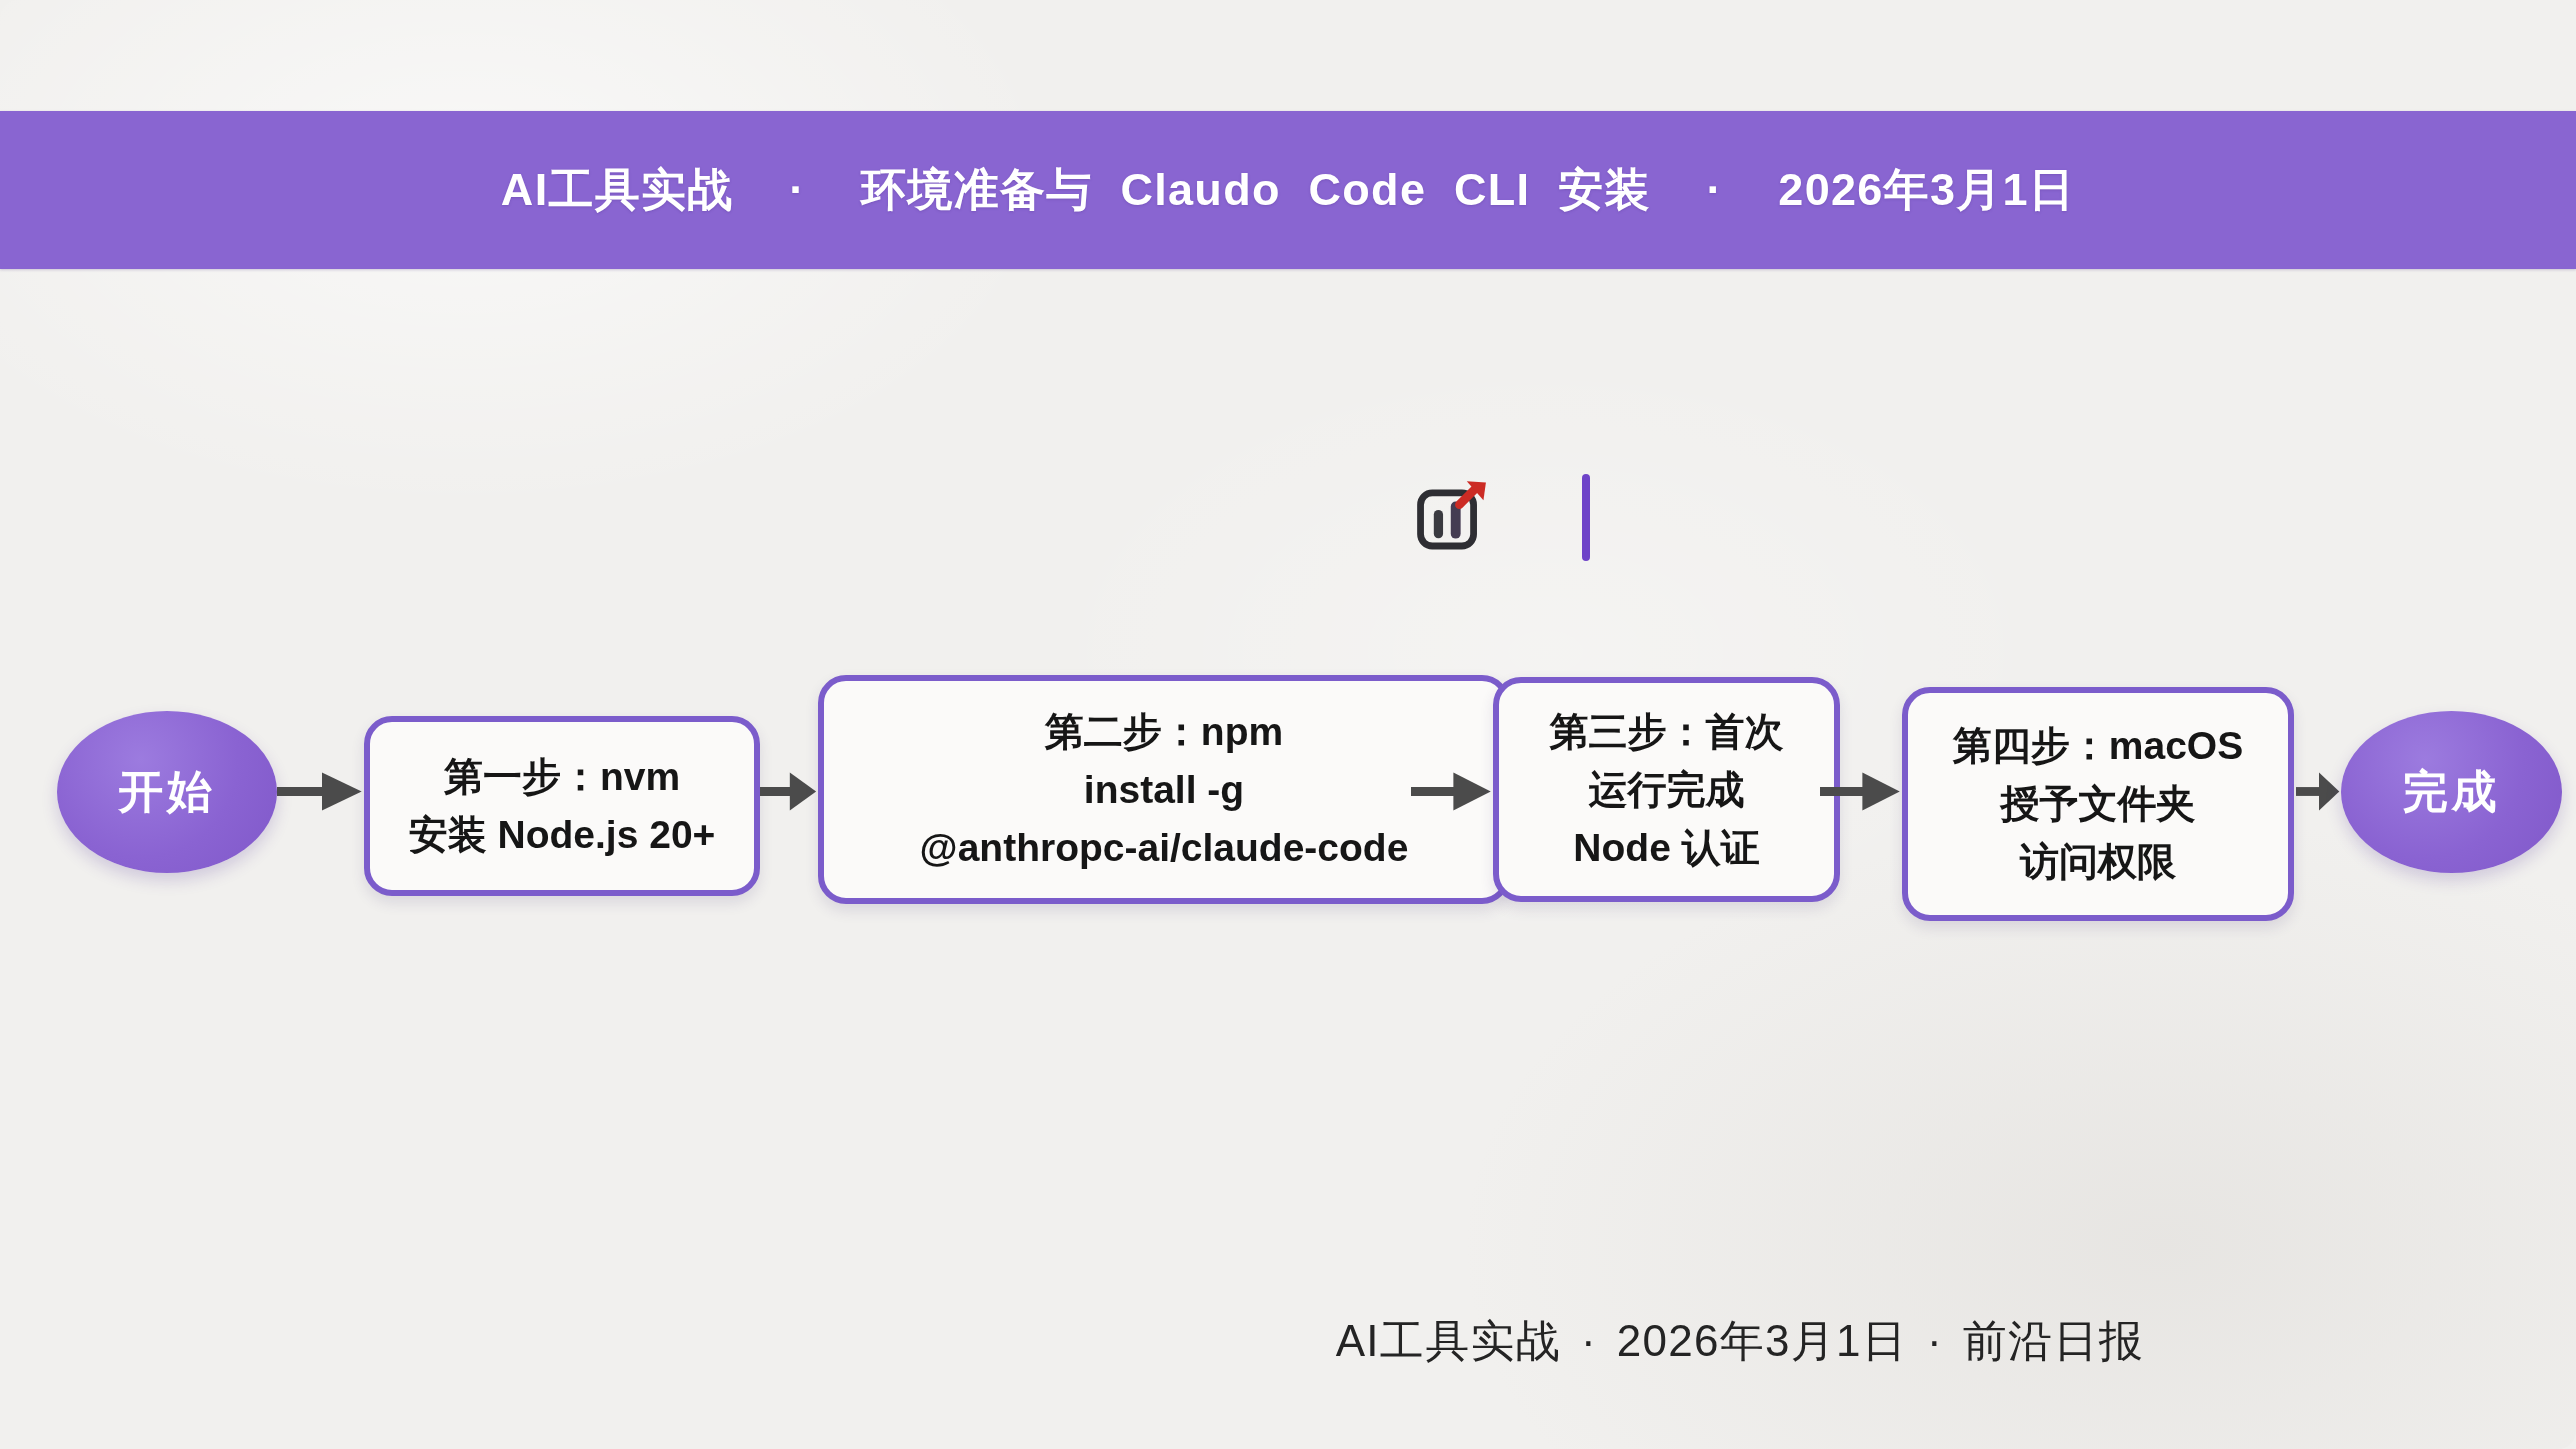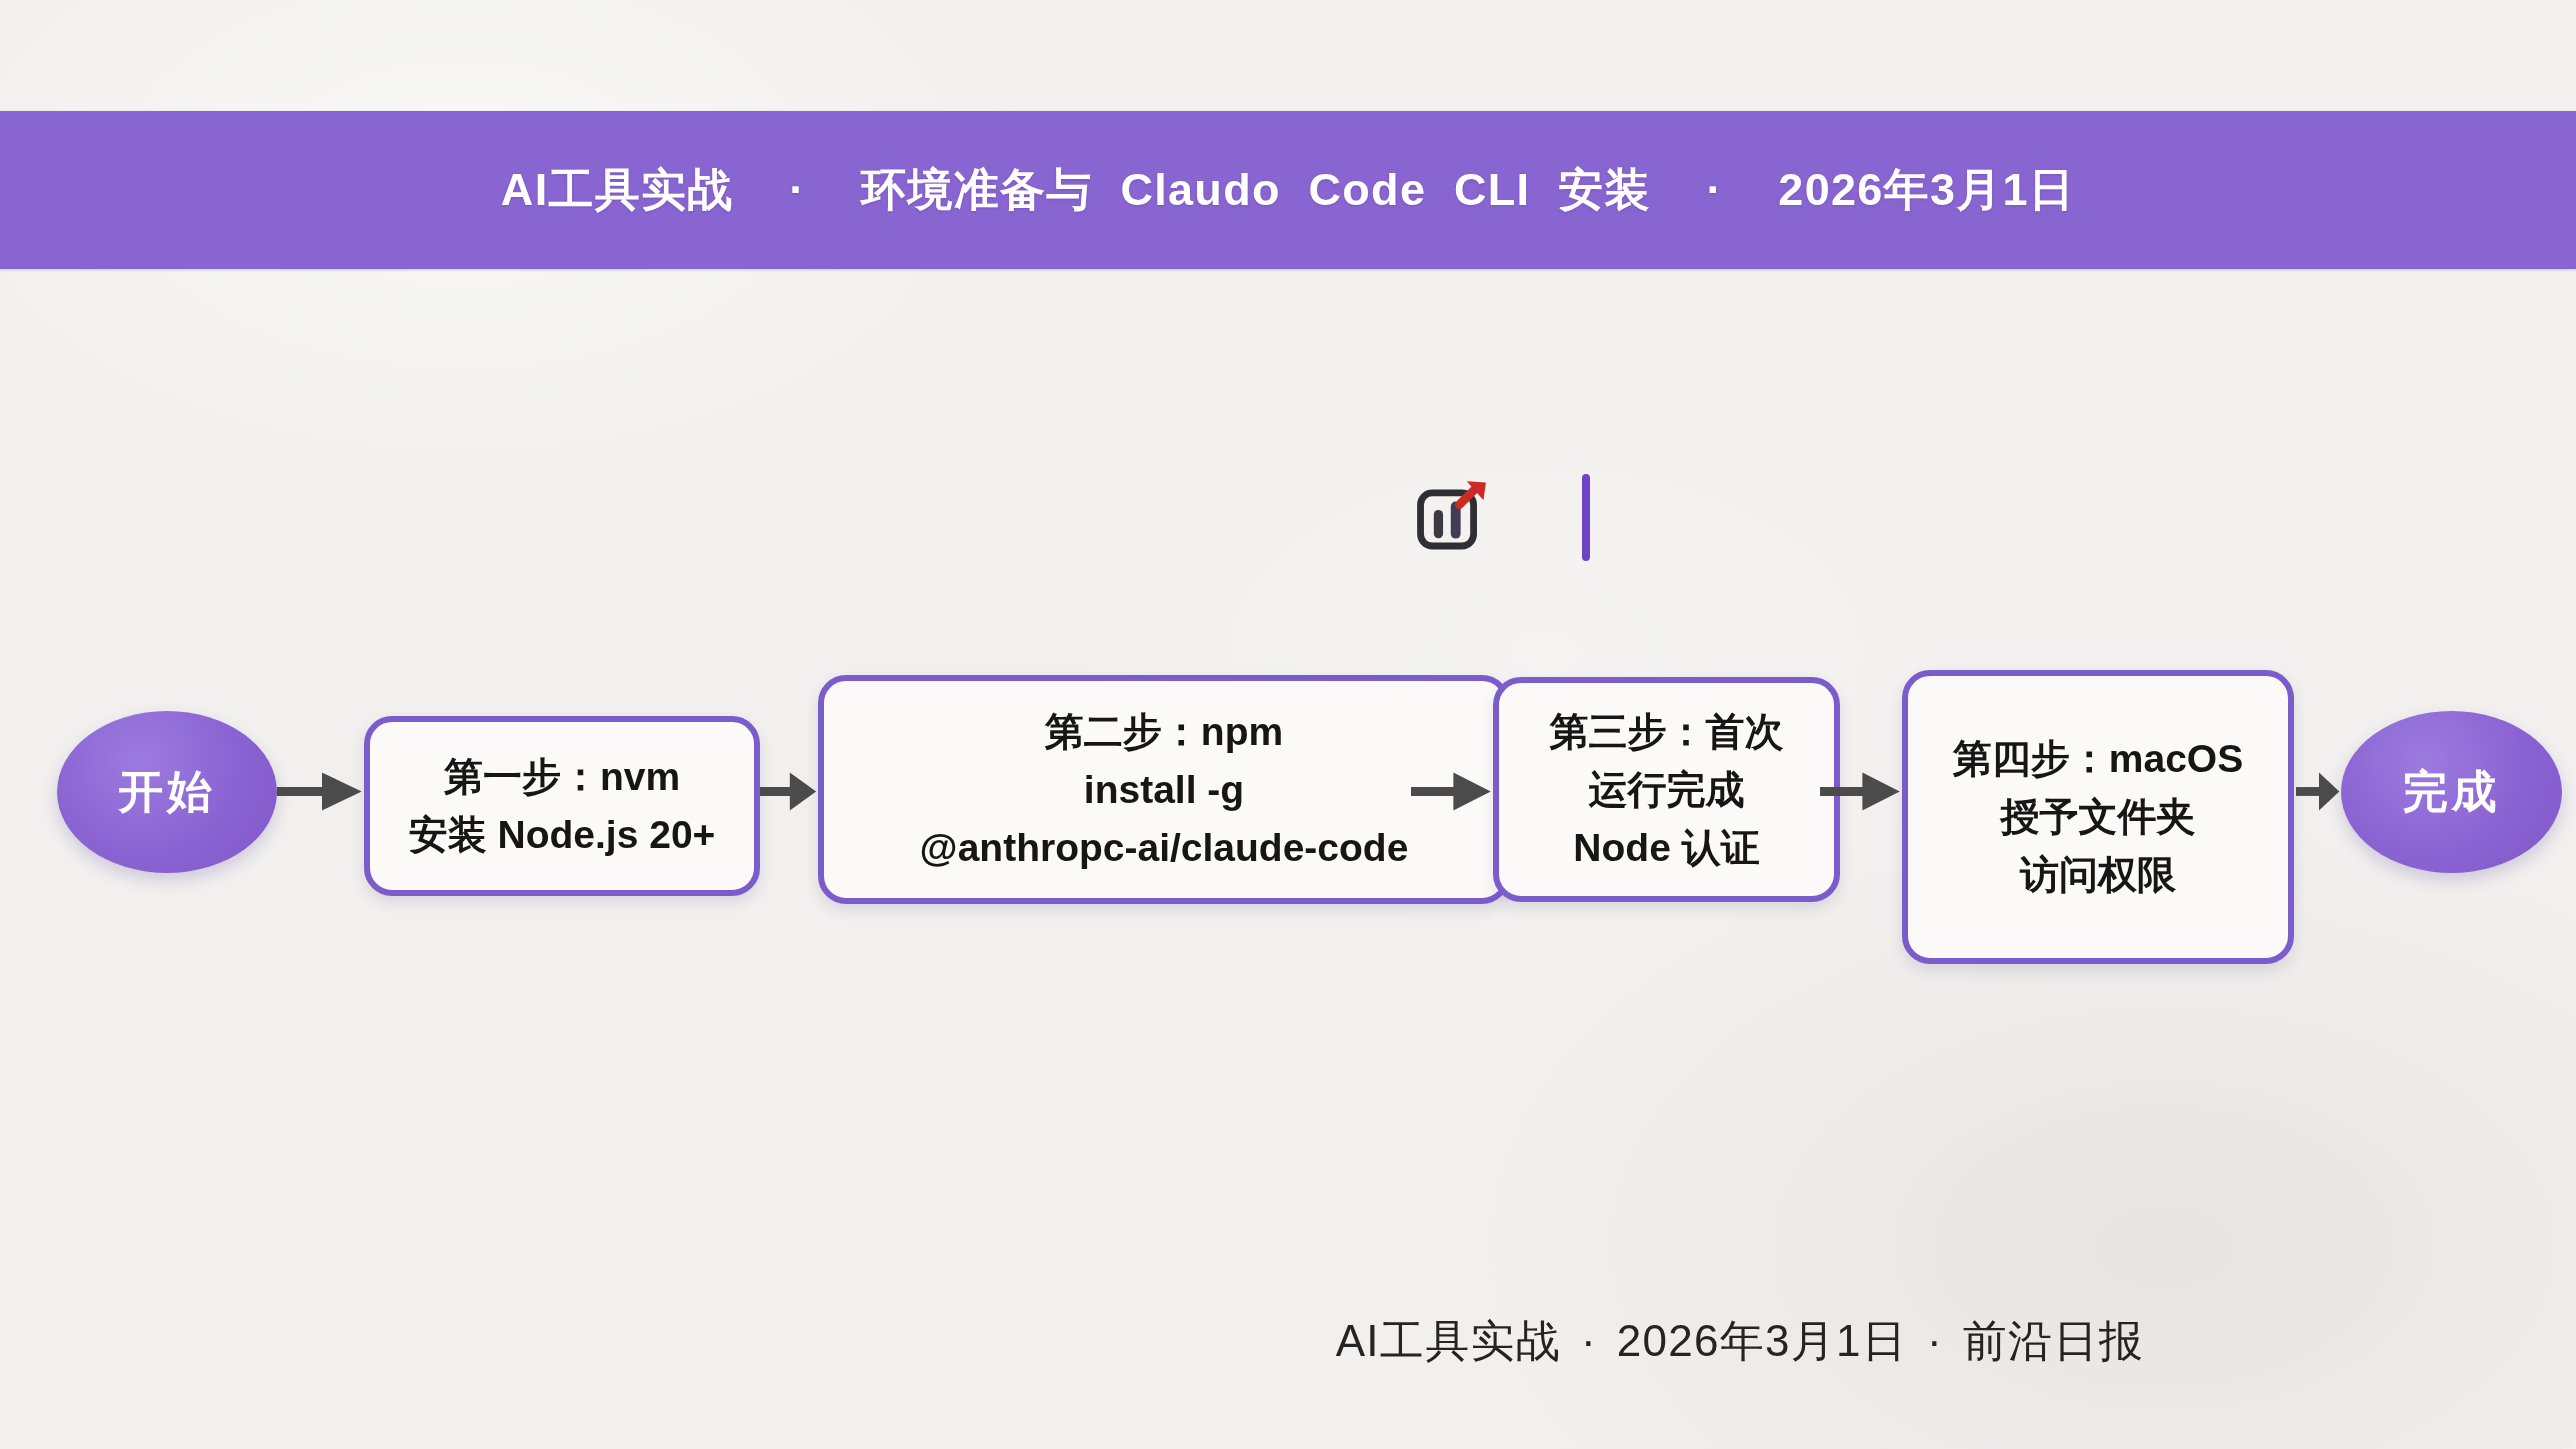--- a/index.html
+++ b/index.html
@@ -68,21 +68,21 @@
     border:6.3px solid #7b5ccb;
     border-radius:28px;
     display:flex; flex-direction:column; align-items:center; justify-content:center;
     text-align:center;
     font-size:39px; font-weight:700; color:#161616; line-height:58px;
     box-shadow:0 6.3px 14px rgba(60,40,110,.12);
   }
   .step-1{ left:364px;  top:716px; width:396px; height:180px; }
   .step-2{ left:818px; top:675px; width:692px; height:229px; }
   .step-3{ left:1493px; top:677px; width:347px; height:225px; }
-  .step-4{ left:1902px; top:670px; width:392px; height:294px; }
+  .step-4{ left:1902px; top:687px; width:392px; height:234px; }
 
   .flow-arrow{ position:absolute; top:770px; height:43px; }
   .flow-arrow svg{ width:100%; height:100%; display:block; }
   .arrow-1{ left:277px;  width:86px; }
   .arrow-2{ left:760px; width:57px;  }
   .arrow-3{ left:1411px; width:81px; }
   .arrow-4{ left:1820px; width:81px; }
   .arrow-5{ left:2296px; width:44px;  }
 
   

